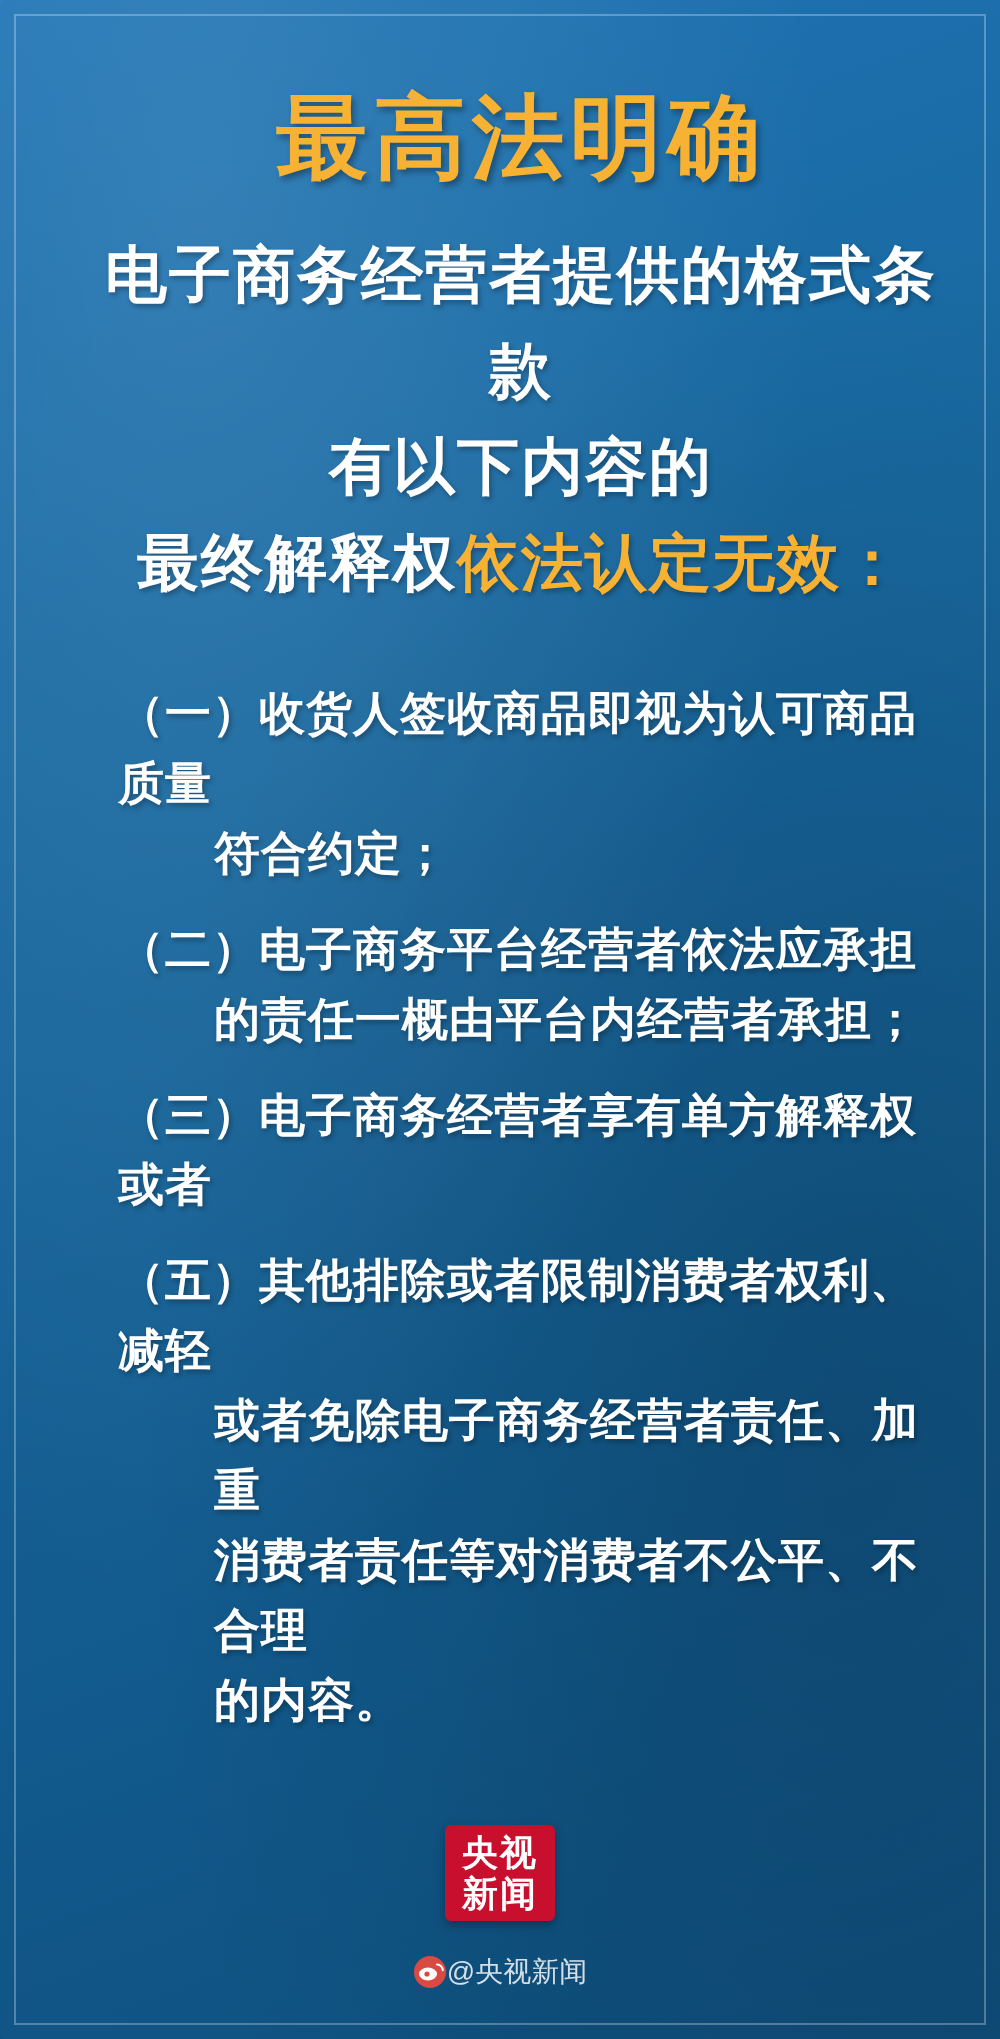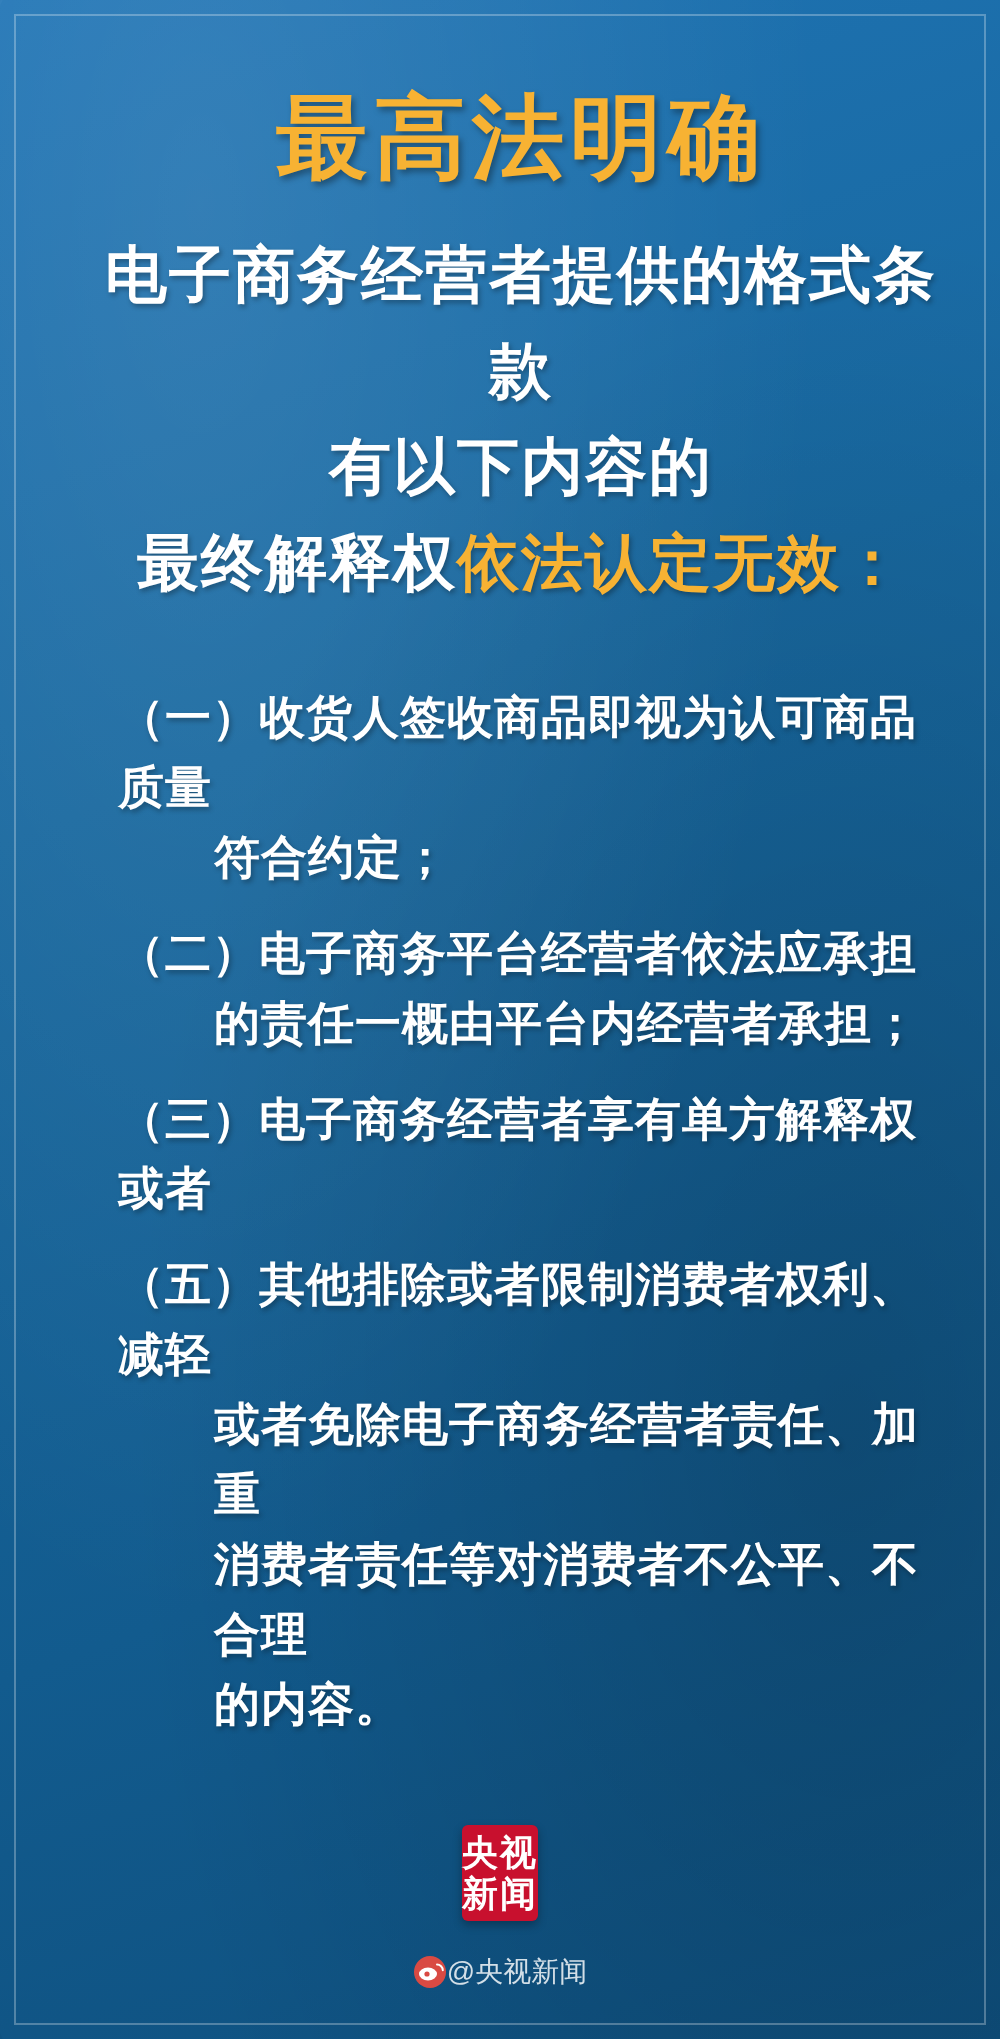--- a/index.html
+++ b/index.html
@@ -77,41 +77,42 @@
   }
   .item {
     color: #ffffff;
     font-size: 46px;
     font-weight: bold;
     line-height: 1.52;
     letter-spacing: 1px;
     text-shadow: 2px 3px 5px rgba(0,0,0,0.30);
     margin-bottom: 26px;
     text-indent: 0;
+    font-family: Liberation Mono, monospace;
   }
   .item .marker {
     white-space: nowrap;
   }
   .item .body {
     display: inline;
   }
   .item .cont {
     display: block;
     padding-left: 96px;
   }
   .logo-wrap {
     position: absolute;
     left: 0;
     right: 0;
     bottom: 118px;
     display: flex;
     justify-content: center;
   }
   .logo {
-    width: 76px;
+    width: 110px;
     height: 96px;
     background: #c8102e;
     border-radius: 6px;
     display: flex;
     flex-direction: column;
     align-items: center;
     justify-content: center;
     color: #ffffff;
     font-family: "Liberation Sans", sans-serif;
     font-weight: bold;

